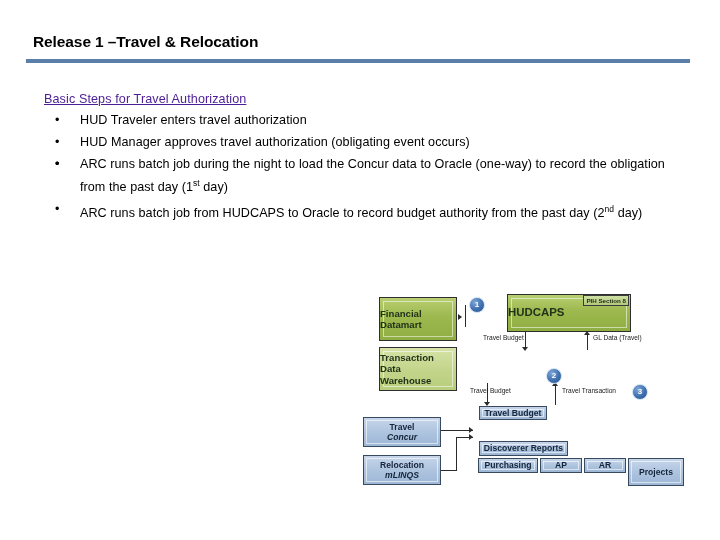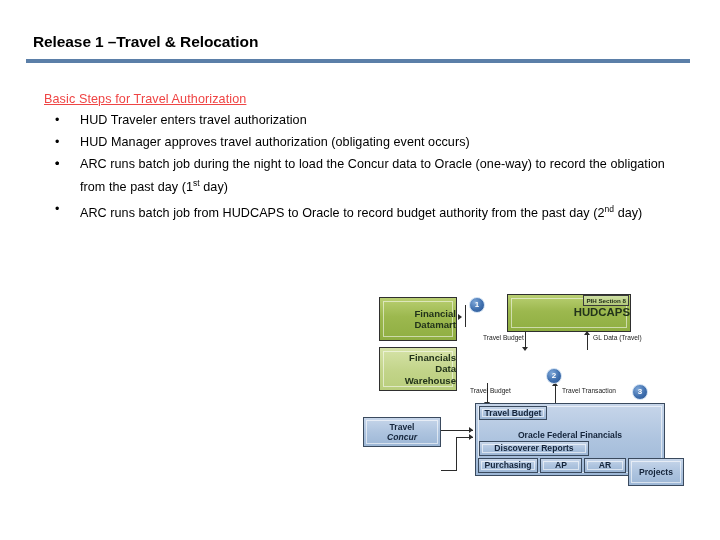--- a/index.html
+++ b/index.html
@@ -16,21 +16,21 @@
     white-space:nowrap;
   }
   .title-rule{
     position:absolute;left:26px;top:59px;width:664px;height:4px;
     background:#5b7fa8;
   }
 
   
   .body-block{position:absolute;left:44px;top:92px;width:640px;}
   .subhead{
-    font-size:12.6px;color:#ef4444;text-decoration:underline;
+    font-size:12.6px;color:#4c1d95;text-decoration:underline;
     margin:0 0 5px 0;letter-spacing:0.1px;
   }
   ul.bullets{list-style:none;margin:0;padding:0;}
   ul.bullets li{
     position:relative;padding-left:36px;margin-bottom:3.5px;
     font-size:12.6px;line-height:18.5px;color:#000;letter-spacing:0.05px;
   }
   ul.bullets li .bullet-dot{
     position:absolute;left:11px;top:0;font-size:12.6px;line-height:18.5px;
   }
@@ -48,21 +48,21 @@
   .g-light{
     background:linear-gradient(to bottom,#d6e3a8 0%,#c2d489 55%,#b9ce7c 100%);
     border:1.6px solid #2f2f2f;
   }
   .g-inner{
     position:absolute;left:3px;top:3px;right:3px;bottom:3px;
     border:1px solid rgba(255,255,255,.55);pointer-events:none;
   }
   .g-label{
     position:relative;z-index:2;width:100%;height:100%;
-    display:flex;flex-direction:column;align-items:flex-end;justify-content:center;
+    display:flex;flex-direction:column;align-items:flex-start;justify-content:center;
     font-size:9.6px;font-weight:bold;color:#22331a;text-align:center;line-height:11.5px;
   }
   .g-label.big{font-size:11.4px;}
 
   
   .b-box{
     background:linear-gradient(to bottom,#c7d6ea 0%,#aec4df 50%,#9db7d6 100%);
     border:1.4px solid #3a4a5e;
   }
   .b-inner{
@@ -149,21 +149,21 @@
         <span>Financial</span>
         <span>Datamart</span>
       </span>
     </div>
     <span class="arrow-r" style="left:103px;top:29px;"></span>
     <div class="line vline" style="left:110px;top:20px;height:22px;"></div>
 
     <div class="node g-light" style="left:24px;top:62px;width:78px;height:44px;">
       <span class="g-inner"></span>
       <span class="g-label">
-        <span>Financials</span>
+        <span>Transaction</span>
         <span>Data</span>
         <span>Warehouse</span>
       </span>
     </div>
 
     <div class="badge" style="left:114px;top:12px;">1</div>
 
     <div class="node g-dark" style="left:152px;top:9px;width:124px;height:38px;">
       <span class="g-inner"></span>
       <span class="pih-tab">PIH Section 8</span>
@@ -184,35 +184,29 @@
 
     <div class="line vline" style="left:132px;top:98px;height:22px;"></div>
     <span class="arrow-d" style="left:129.4px;top:117px;"></span>
     <span class="flow-label" style="left:115px;top:102px;">Travel Budget</span>
 
     <div class="line vline" style="left:200px;top:100px;height:20px;"></div>
     <span class="arrow-u" style="left:197.4px;top:97px;"></span>
     <span class="flow-label" style="left:207px;top:102px;">Travel Transaction</span>
     <div class="badge" style="left:277px;top:99px;">3</div>
 
-    <div class="node b-box" style="left:120px;top:118px;width:190px;height:73px;">
-      <span class="b-inner"></span>
-      <span class="b-label" style="position:absolute;left:0;top:16px;height:30px;">
-        <span>Oracle Federal Financials</span>
-      </span>
-    </div>
 
     <div class="node b-box" style="left:124px;top:121px;width:68px;height:14px;">
       <span class="b-inner"></span>
       <span class="b-label">
         <span>Travel Budget</span>
       </span>
     </div>
 
-    <div class="node b-box" style="left:124px;top:156px;width:110px;height:15px;">
+    <div class="node b-box" style="left:124px;top:156px;width:89px;height:15px;">
       <span class="b-inner"></span>
       <span class="b-label">
         <span>Discoverer Reports</span>
       </span>
     </div>
 
     <div class="node b-box" style="left:123px;top:173px;width:60px;height:15px;">
       <span class="b-inner"></span>
       <span class="b-label">
           <span>Purchasing</span>
@@ -238,20 +232,27 @@
     </div>
 
     <div class="node b-box" style="left:8px;top:132px;width:78px;height:30px;">
       <span class="b-inner"></span>
       <span class="b-label">
         <span>Travel</span>
         <span class="ital">Concur</span>
       </span>
     </div>
 
+    <div class="node b-box" style="left:8px;top:170px;width:78px;height:30px;">
+      <span class="b-inner"></span>
+      <span class="b-label">
+        <span>Relocation</span>
+        <span class="ital">mLINQS</span>
+      </span>
+    </div>
 
     <div class="line hline" style="left:86px;top:145px;width:32px;"></div>
     <span class="arrow-r" style="left:114px;top:141.8px;"></span>
 
     <div class="line hline" style="left:86px;top:185px;width:16px;"></div>
     <div class="line vline" style="left:101px;top:152px;height:34px;"></div>
     <div class="line hline" style="left:101px;top:152px;width:17px;"></div>
     <span class="arrow-r" style="left:114px;top:148.8px;"></span>
 
   </div>

